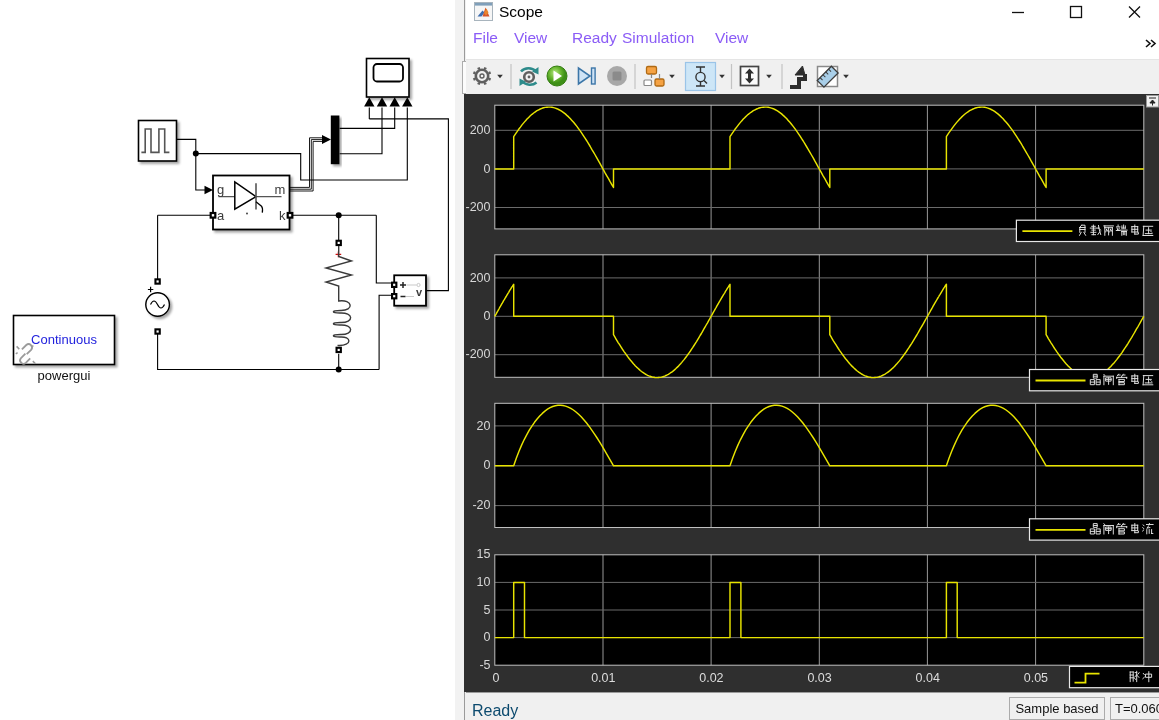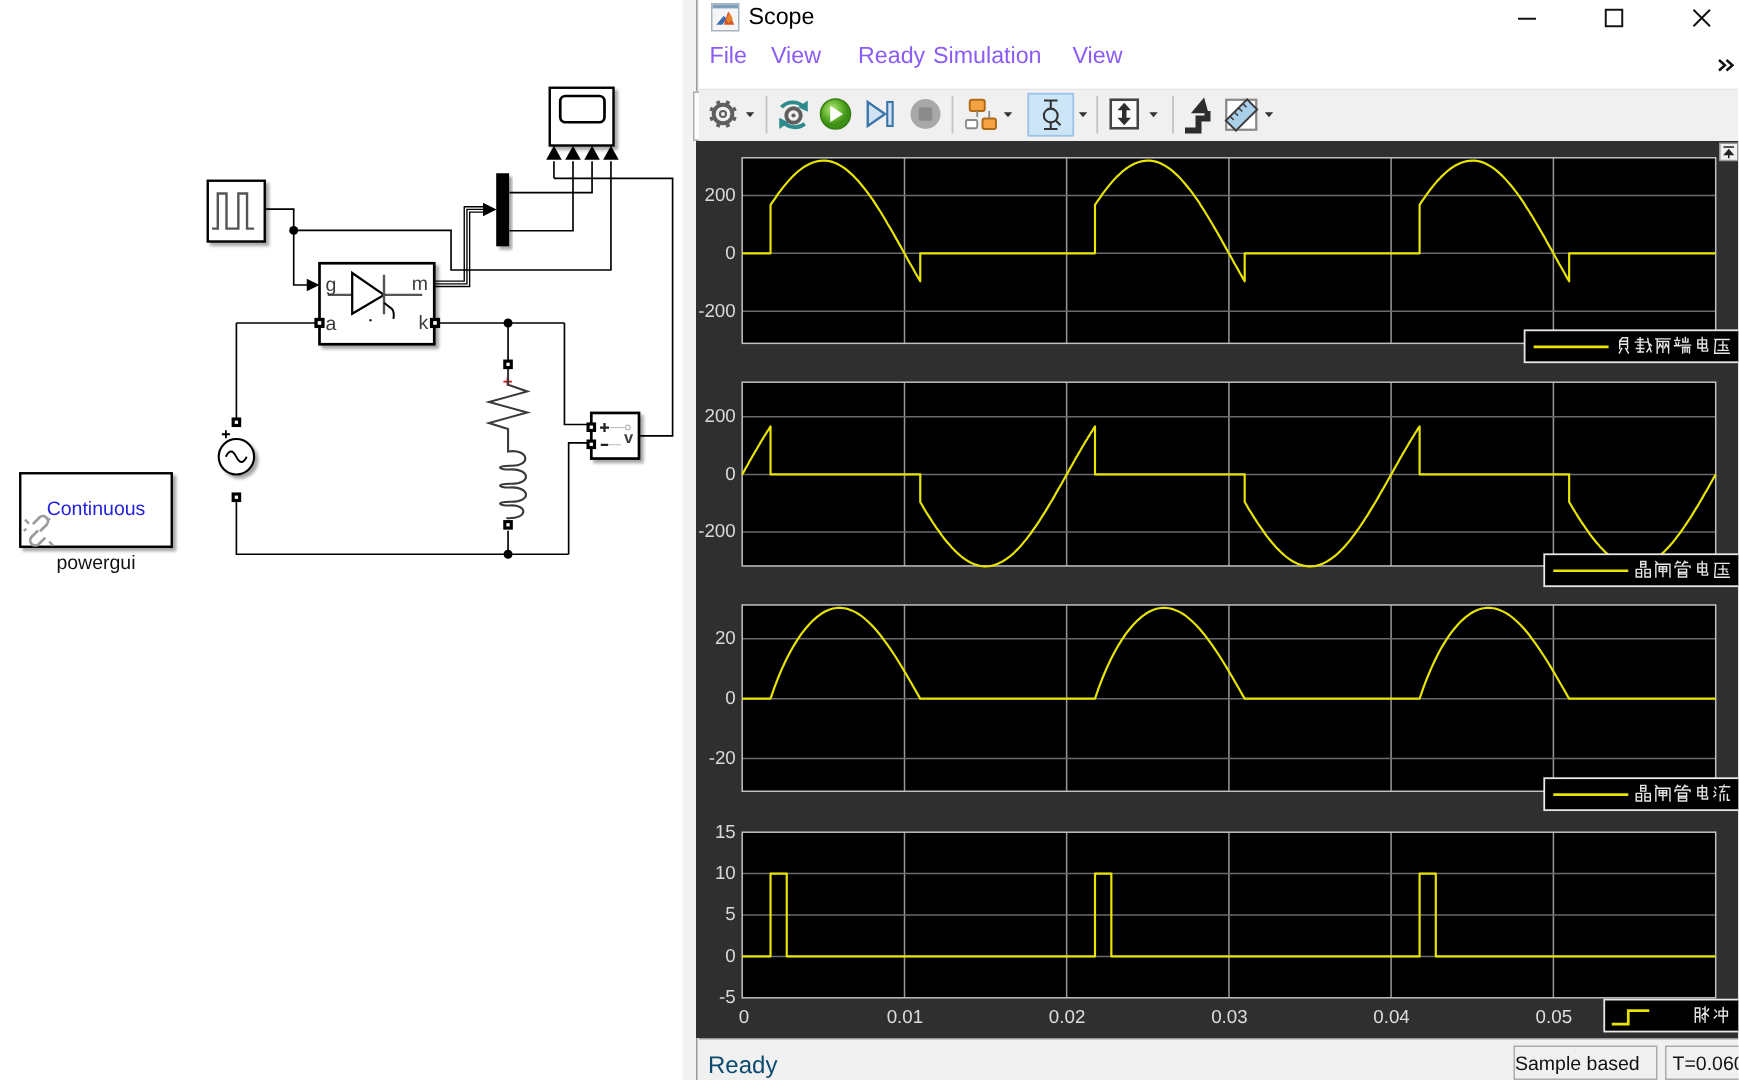--- a/index.html
+++ b/index.html
@@ -2,21 +2,21 @@
 <html><head><meta charset="utf-8"><style>
 *{margin:0;padding:0;box-sizing:border-box}
 body{width:1159px;height:720px;position:relative;font-family:"Liberation Sans",sans-serif;background:#fff;overflow:hidden}
 #win{position:absolute;left:466px;top:0;width:693px;height:720px;background:#fff;}
 #title{position:absolute;left:466px;top:0;width:651px;height:29px;background:#fff}
 #title .t{position:absolute;left:33px;top:2.5px;font-size:15.5px;color:#000}
 #menus{position:absolute;left:466px;top:29px;width:693px;height:30px;background:#fff}
 #menus span{position:absolute;top:0;font-size:15.5px;color:#8b5cf6}
 #status{position:absolute;left:466px;top:692px;width:693px;height:28px;background:#f0f0f0;border-top:1px solid #9a9a9a}
 #status .r{position:absolute;left:6px;top:9px;font-size:16px;color:#0c4a6e}
-.sbox{position:absolute;top:4px;height:23px;border:1px solid #ababab;font-size:13px;color:#111;line-height:21px;background:#f0f0f0}
+.sbox{position:absolute;top:4px;height:23px;border:1px solid #ababab;font-size:13px;color:#111;text-align:center;line-height:21px;background:#f0f0f0}
 </style></head><body>
 <svg id="model" viewBox="0 0 466 720" style="position:absolute;left:0;top:0;width:466px;height:720px">
     <defs>
       <filter id="sh" x="-20%" y="-20%" width="150%" height="150%">
         <feDropShadow dx="2.2" dy="2.2" stdDeviation="1.1" flood-color="#000" flood-opacity="0.35"></feDropShadow>
       </filter>
     </defs>
     <rect x="0" y="0" width="466" height="720" fill="#fff"></rect>
     <rect x="455" y="0" width="9" height="720" fill="#f2f2f2"></rect>
     <path d="M176.5 139.4 H195.8 V190 H208" fill="none" stroke="#000" stroke-width="1.1"></path>

